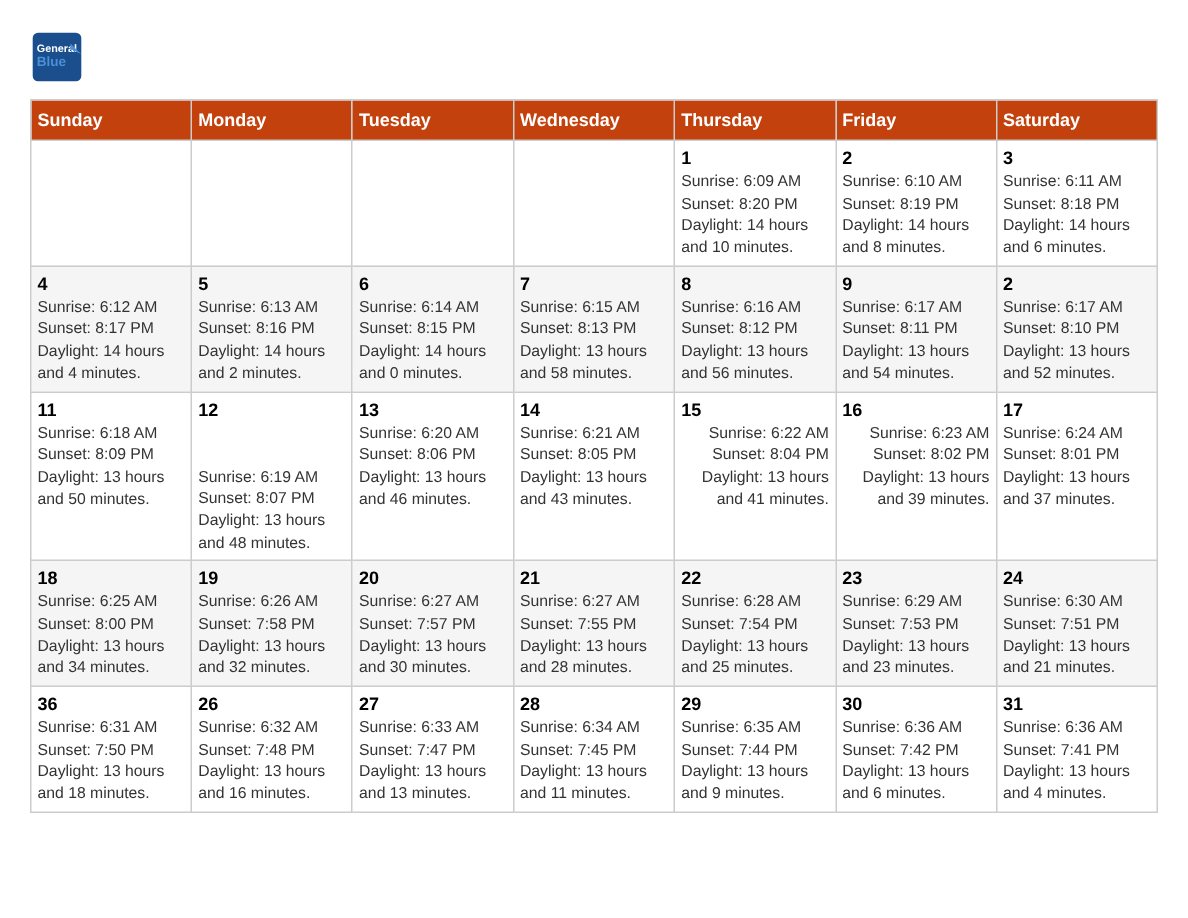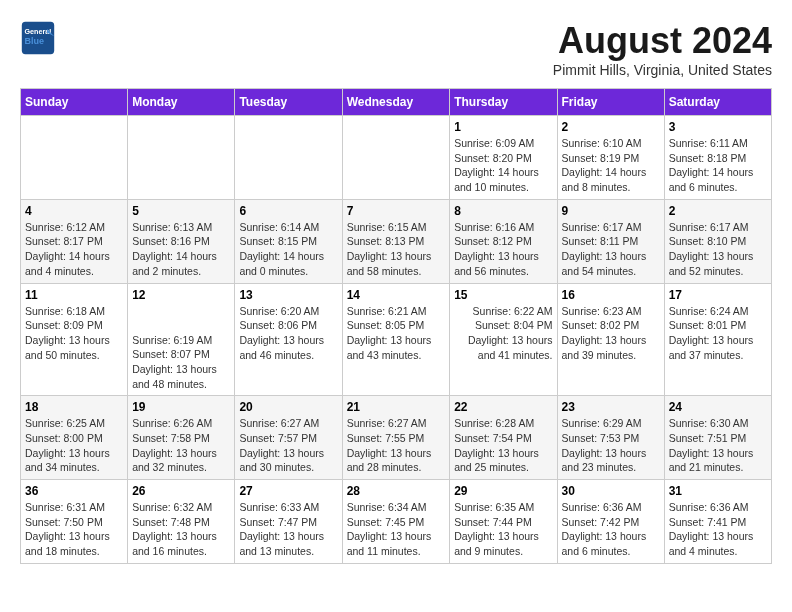--- a/index.html
+++ b/index.html
@@ -36,21 +36,21 @@
     .location {
       font-size: 14px;
       color: #333;
     }
     .calendar {
       width: 100%;
       border-collapse: collapse;
       font-size: 11px;
     }
     .calendar th {
-      background: #6d28d9;
+      background: #c2410c;
       color: #fff;
       padding: 6px 4px;
       text-align: left;
       font-size: 12px;
       font-weight: bold;
       border: 1px solid #ccc;
     }
     .calendar td {
       border: 1px solid #ccc;
       vertical-align: top;
@@ -85,24 +85,20 @@
 
 <div class="header">
   <div class="logo">
     <svg class="logo-icon" viewBox="0 0 40 40">
       <rect x="2" y="2" width="36" height="36" rx="4" fill="#1a4e8c"></rect>
       <text x="5" y="16" fill="white" font-size="8" font-weight="bold" font-family="Arial">General</text>
       <text x="5" y="27" fill="#4a90d9" font-size="10" font-weight="bold" font-family="Arial">Blue</text>
       <polygon points="30,10 38,18 30,14" fill="#4a90d9"></polygon>
     </svg>
   </div>
-  <div class="title-area">
-    <div class="month-year">August 2024</div>
-    <div class="location">Pimmit Hills, Virginia, United States</div>
-  </div>
 </div>
 
 <table class="calendar">
   <thead>
     <tr>
     <th>Sunday</th>
         <th>Monday</th>
         <th>Tuesday</th>
         <th>Wednesday</th>
         <th>Thursday</th>
@@ -220,21 +216,21 @@
         </td>
         <td>
           <span class="day-num">15</span>
           <div class="day-info" style="white-space: pre-line; text-align: right;">Sunrise: 6:22 AM
 Sunset: 8:04 PM
 Daylight: 13 hours
 and 41 minutes.</div>
         </td>
         <td>
           <span class="day-num">16</span>
-          <div class="day-info" style="white-space: pre-line;">Sunrise: 6:23 AM
+          <div class="day-info" style="white-space: pre-line; text-align: right;">Sunrise: 6:23 AM
 Sunset: 8:02 PM
 Daylight: 13 hours
 and 39 minutes.</div>
         </td>
         <td>
           <span class="day-num">17</span>
           <div class="day-info" style="white-space: pre-line;">Sunrise: 6:24 AM
 Sunset: 8:01 PM
 Daylight: 13 hours
 and 37 minutes.</div>

